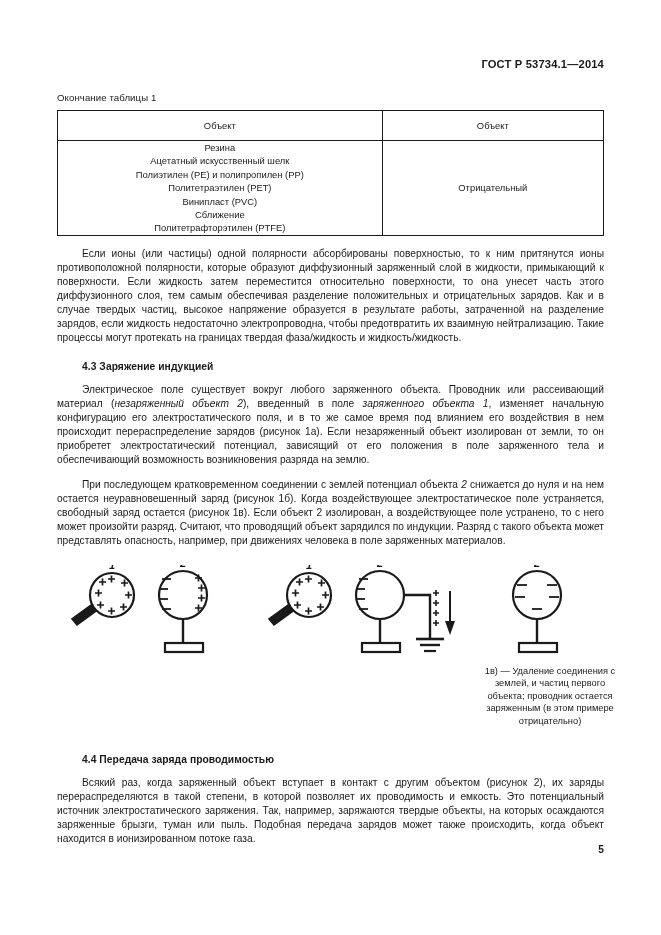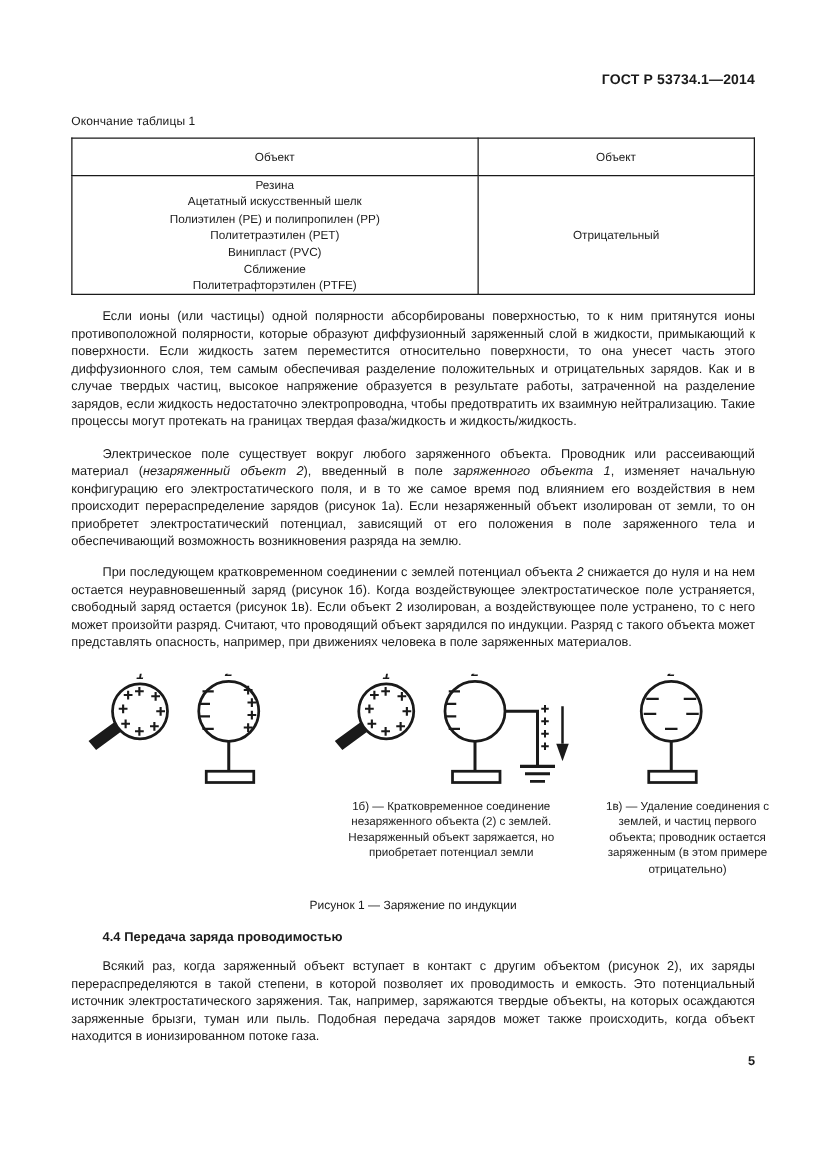--- a/index.html
+++ b/index.html
@@ -172,20 +172,21 @@
             <div>Сближение</div>
             <div>Политетрафторэтилен (PTFE)</div>
           </td>
           <td class="cell-charge">Отрицательный</td>
         </tr>
       </tbody>
     </table>
 
     <p class="body gap-top">Если ионы (или частицы) одной полярности абсорбированы поверхностью, то к ним притянутся ионы противоположной полярности, которые образуют диффузионный заряженный слой в жидкости, примыкающий к поверхности. Если жидкость затем переместится относительно поверхности, то она унесет часть этого диффузионного слоя, тем самым обеспечивая разделение положительных и отрицательных зарядов. Как и в случае твердых частиц, высокое напряжение образуется в результате работы, затраченной на разделение зарядов, если жидкость недостаточно электропроводна, чтобы предотвратить их взаимную нейтрализацию. Такие процессы могут протекать на границах твердая фаза/жидкость и жидкость/жидкость.</p>
 
+    <h3 class="section">4.3 Заряжение индукцией</h3>
 
     <p class="body gap-top"><span>Электрическое поле существует вокруг любого заряженного объекта. Проводник или рассеивающий материал (</span><span class="it">незаряженный объект 2</span><span>), введенный в поле </span><span class="it">заряженного объекта 1</span><span>, изменяет начальную конфигурацию его электростатического поля, и в то же самое время под влиянием его воздействия в нем происходит перераспределение зарядов (рисунок 1а). Если незаряженный объект изолирован от земли, то он приобретет электростатический потенциал, зависящий от его положения в поле заряженного тела и обеспечивающий возможность возникновения разряда на землю.</span></p>
 
     <p class="body gap-top"><span>При последующем кратковременном соединении с землей потенциал объекта </span><span class="it">2</span><span> снижается до нуля и на нем остается неуравновешенный заряд (рисунок 1б). Когда воздействующее электростатическое поле устраняется, свободный заряд остается (рисунок 1в). Если объект 2 изолирован, а воздействующее поле устранено, то с него может произойти разряд. Считают, что проводящий объект зарядился по индукции. Разряд с такого объекта может представлять опасность, например, при движениях человека в поле заряженных материалов.</span></p>
 
     <div class="figure-block">
 
       <div class="panels">
 
         <div class="panel panel-a">
@@ -294,25 +295,23 @@
               <path d="M70 20 h10"></path>
               <path d="M72 32 h10"></path>
               <path d="M55 44 h10"></path>
             </g>
           </svg>
         </div>
 
       </div>
 
       <div class="captions">
-        <div class="caption cap-b">1б) — Кратковременное соединение незаряженного объекта (2) с землей. Незаряженный объект заряжается, но приобретает потенциал земли</div>
         <div class="caption cap-c">1в) — Удаление соединения с землей, и частиц первого объекта; проводник остается заряженным (в этом примере отрицательно)</div>
       </div>
 
-      <div class="figure-title">Рисунок 1 — Заряжение по индукции</div>
     </div>
 
     <h3 class="section">4.4 Передача заряда проводимостью</h3>
 
     <p class="body gap-top">Всякий раз, когда заряженный объект вступает в контакт с другим объектом (рисунок 2), их заряды перераспределяются в такой степени, в которой позволяет их проводимость и емкость. Это потенциальный источник электростатического заряжения. Так, например, заряжаются твердые объекты, на которых осаждаются заряженные брызги, туман или пыль. Подобная передача зарядов может также происходить, когда объект находится в ионизированном потоке газа.</p>
 
   </div>
 
   <div class="page-number">5</div>
 

